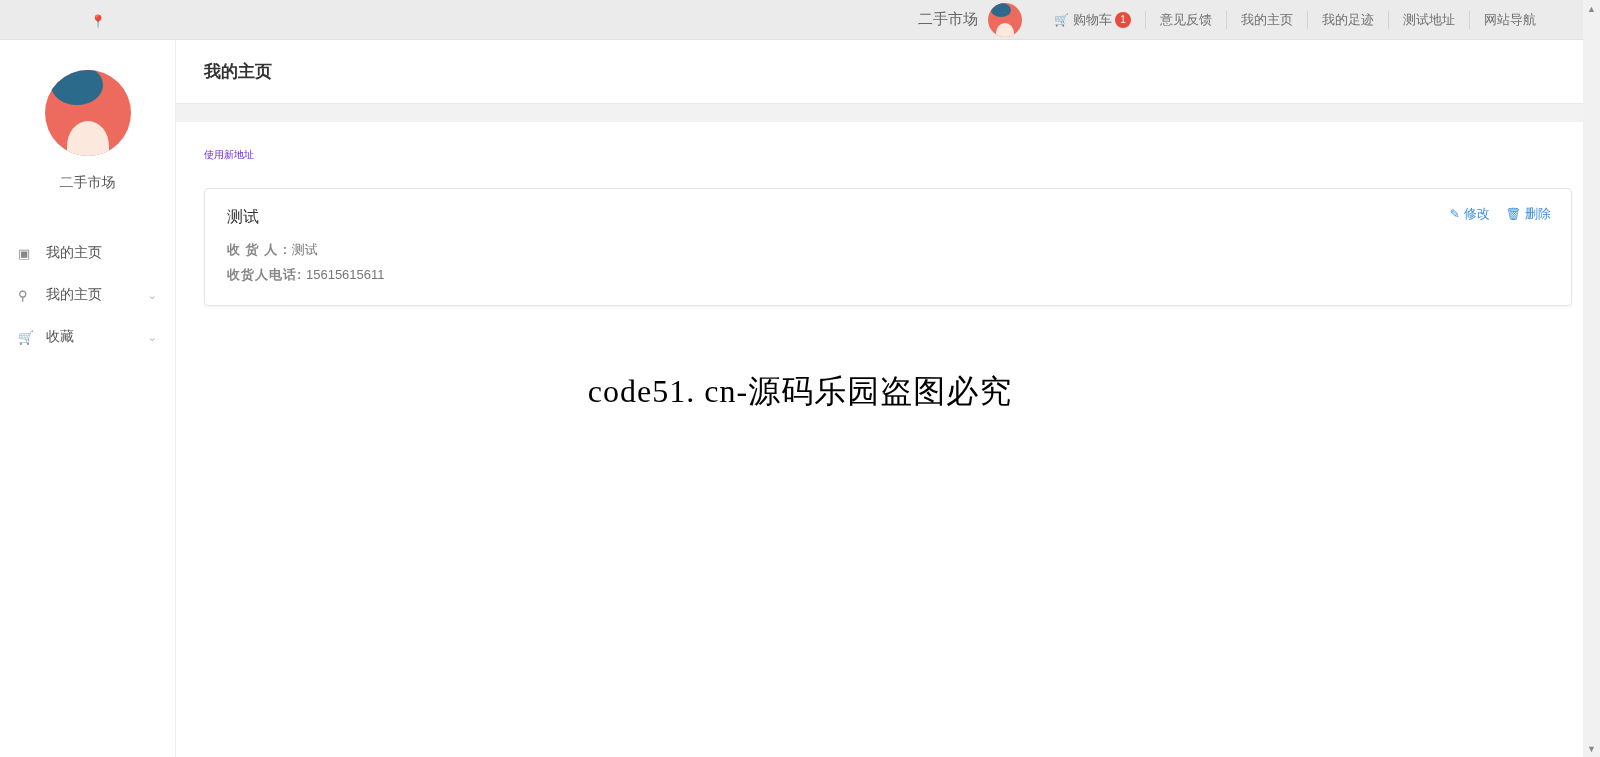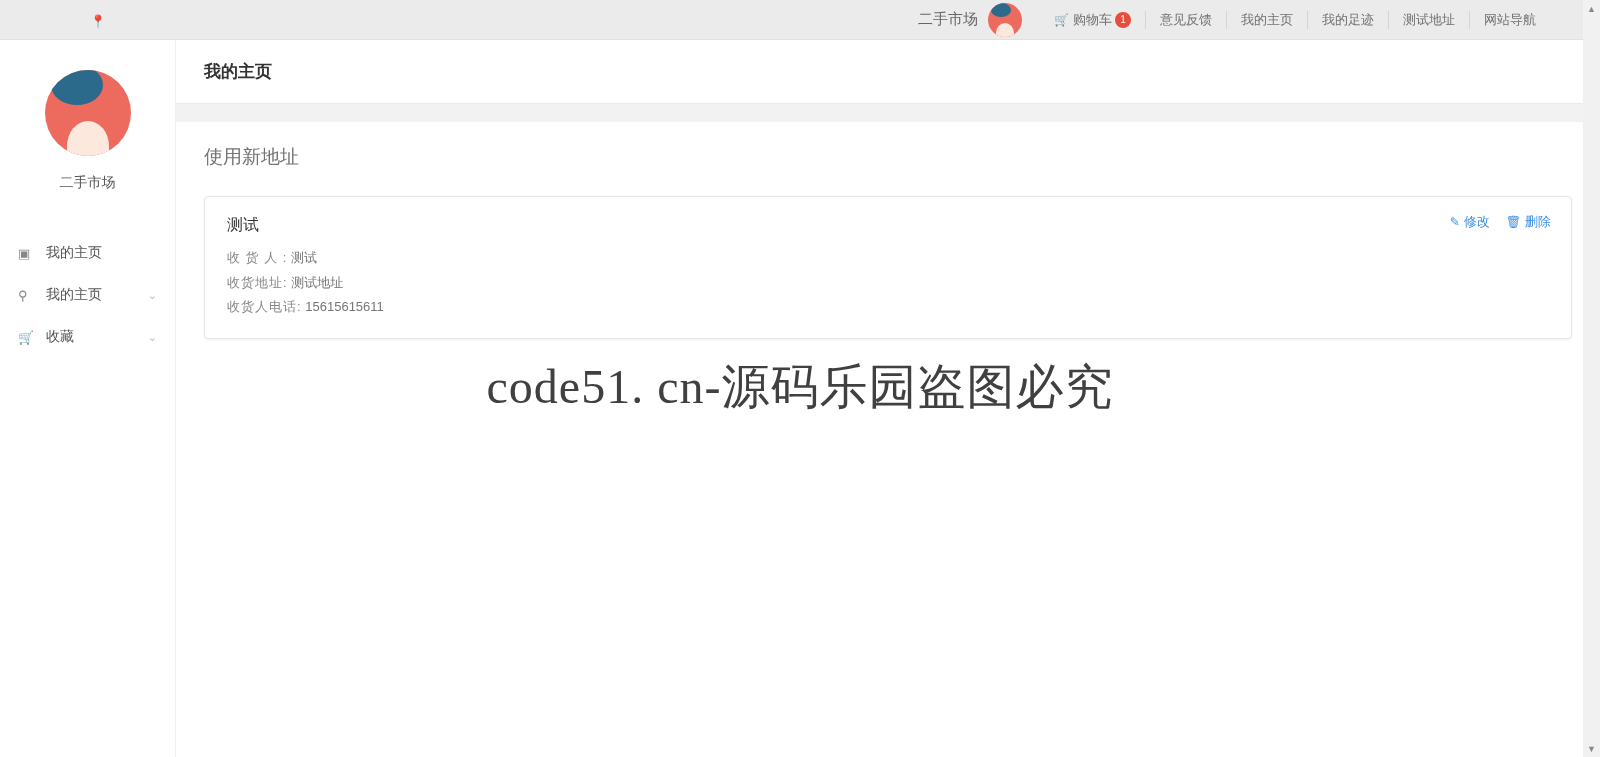--- a/index.html
+++ b/index.html
@@ -80,40 +80,40 @@
     .menu-chevron { margin-left: auto; color: #bbb; font-size: 11px; }
     
     .main { flex: 1; background: #fff; }
     .page-header {
       padding: 20px 28px; border-bottom: 1px solid #eaeaea;
       background: #fff;
     }
     .page-title { font-size: 17px; font-weight: 600; color: #333; }
     .content-gap { height: 18px; background: #f2f2f2; }
     .content { padding: 22px 28px; }
-    .link-new { color: #737373; font-size: 19px; cursor: pointer; text-align: center; }
+    .link-new { color: #6d28d9; font-size: 10px; cursor: pointer; text-align: center; }
     
     .card {
       margin-top: 26px; border: 1px solid #e6e6e6; border-radius: 4px;
       box-shadow: 0 1px 3px rgba(0,0,0,0.06);
       padding: 18px 22px; position: relative; background: #fff;
     }
     .card-title { font-size: 16px; color: #333; margin-bottom: 10px; }
     .card-row { font-size: 13px; color: #888; line-height: 1.9; }
-    .card-label { letter-spacing: 1px; }
+    .card-label { letter-spacing: 1px; font-weight: bold; }
     .card-val { color: #777; }
     .card-actions {
       position: absolute; right: 20px; top: 16px; display: flex; gap: 16px;
     }
     .action-link { color: #3a8ee6; font-size: 13px; cursor: pointer; display: flex; align-items: center; gap: 4px; }
     .action-icon { font-size: 12px; }
     
     .watermark {
-      position: fixed; left: 50%; top: 355px; transform: translateX(-50%);
-      color: #404040; font-size: 48px; font-family: "SimSun", serif;
+      position: fixed; left: 50%; top: 370px; transform: translateX(-50%);
+      color: #000000; font-size: 32px; font-family: "SimSun", serif;
       letter-spacing: 1px; pointer-events: none; white-space: nowrap;
     }
     .scrollbar-right { position: fixed; right: 0; top: 0; bottom: 0; width: 17px; background: #f1f1f1; }
     .scroll-arrow { position: absolute; width: 17px; height: 17px; display: flex; align-items: center; justify-content: center; color: #888; font-size: 9px; }
     .scroll-arrow.up { top: 0; }
     .scroll-arrow.down { bottom: 0; }
   </style>
 </head>
 <body>
 
@@ -176,24 +176,20 @@
             <span class="action-icon">🗑</span>
             <span>删除</span>
           </span>
         </div>
         <div class="card-title">测试</div>
         <div class="card-row">
           <span class="card-label">收 货 人 :</span>
           <span class="card-val">测试</span>
         </div>
         <div class="card-row">
-          <span class="card-label">收货地址:</span>
-          <span class="card-val">测试地址</span>
-        </div>
-        <div class="card-row">
           <span class="card-label">收货人电话:</span>
           <span class="card-val">15615615611</span>
         </div>
       </div>
     </div>
   </main>
 </div>
 
 <div class="watermark">code51. cn-源码乐园盗图必究</div>
 

